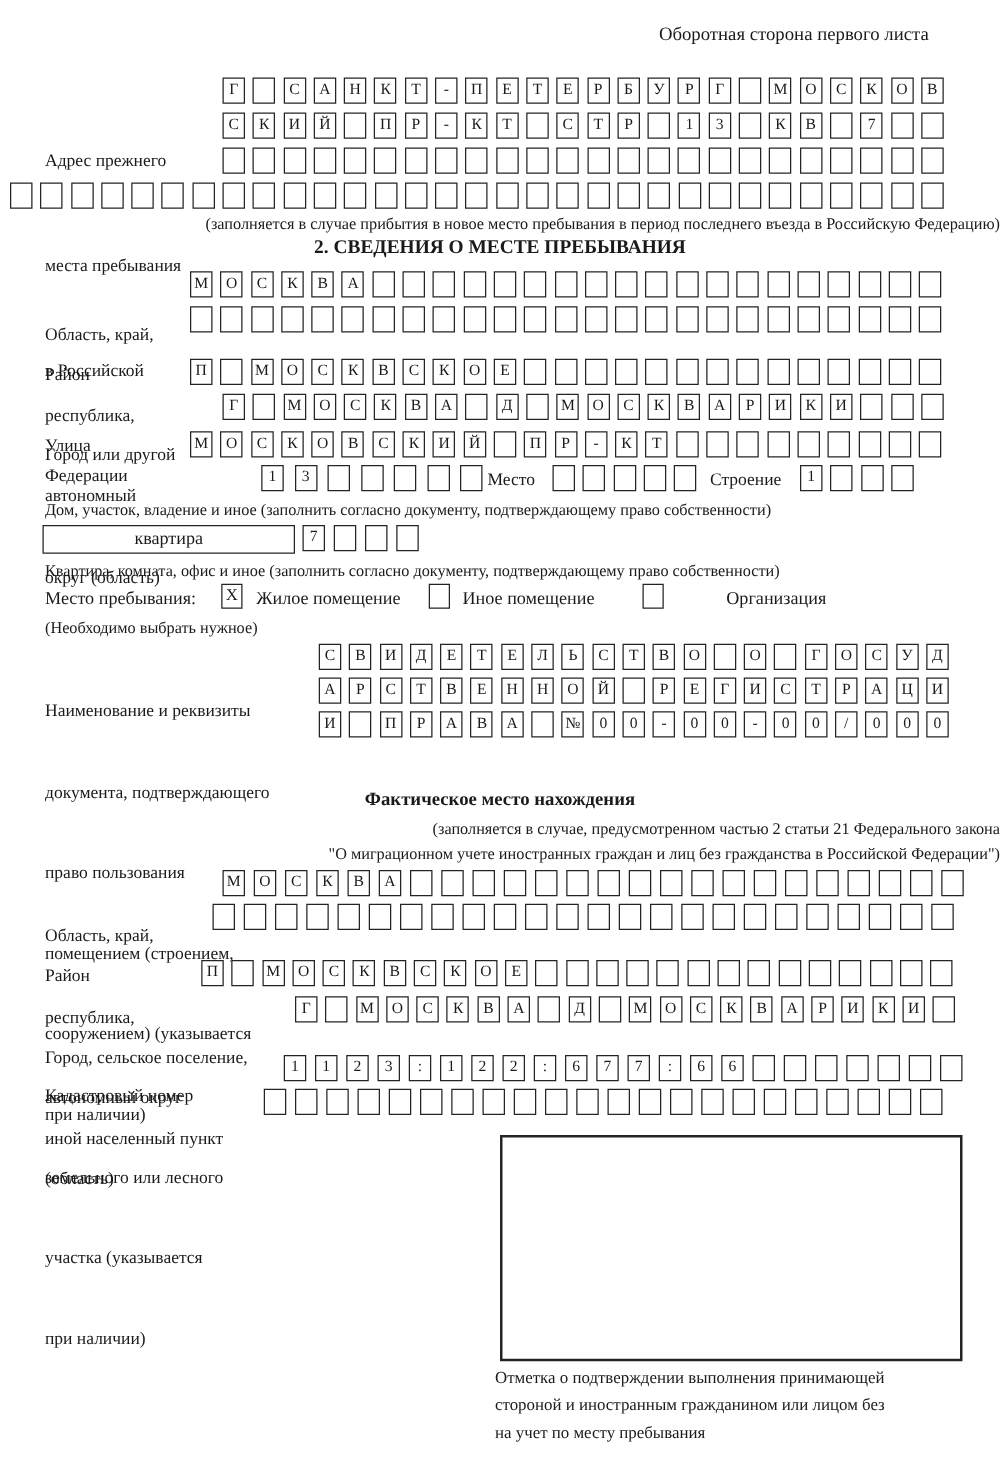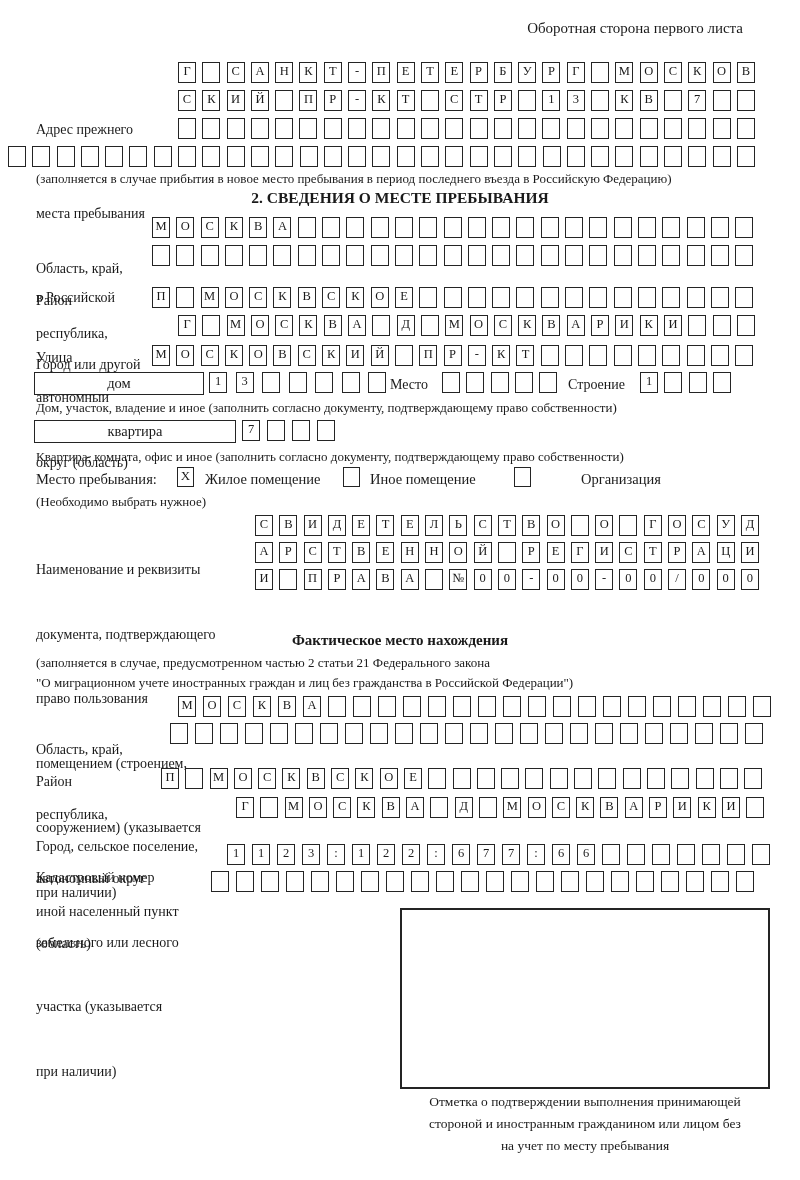--- a/index.html
+++ b/index.html
@@ -6,39 +6,39 @@
   .page{
     position:relative;width:800px;height:1180px;background:#ffffff;
     font-family:"Liberation Serif","DejaVu Serif",serif;color:#1a1a1a;overflow:hidden;
   }
   .lbl{position:absolute;font-size:14px;line-height:21.5px;white-space:pre;}
   .lbl-lg{line-height:28px;}
   .lbl span{display:block;}
   .title-right{position:absolute;font-size:15px;}
   .sec-title{position:absolute;left:0;right:0;text-align:center;font-weight:bold;font-size:15.5px;}
   .note{position:absolute;font-size:13px;}
-  .note-c{left:0;right:0;text-align:left;padding-left:36px;}
+  .note-c{left:0;right:0;text-align:right;padding-left:36px;}
   .cellrow{position:absolute;display:flex;gap:6.3px;}
   .cell{
     flex:0 0 18px;width:18px;height:21px;box-sizing:border-box;
     border:1.6px solid #242424;background:#fff;text-align:center;
     font-size:12.5px;line-height:17px;
   }
   .wide-pitch{gap:7px;}
   .dom-pitch{gap:8.5px;}
   .labelbox{
     position:absolute;box-sizing:border-box;border:1.6px solid #242424;height:23px;
     text-align:center;font-size:14.5px;line-height:20px;background:#fff;
   }
   .chk{
     position:absolute;width:17px;height:20px;box-sizing:border-box;border:1.6px solid #242424;
     text-align:center;font-size:13px;line-height:16px;background:#fff;
   }
   .bigbox{position:absolute;left:400px;top:908px;width:366px;height:177px;border:2px solid #242424;background:#fff;}
-  .confirm{position:absolute;left:396px;top:1091px;width:378px;text-align:center;font-size:13.5px;line-height:22px;}
+  .confirm{position:absolute;left:396px;top:1091px;width:378px;font-size:13.5px;line-height:22px;}
   .confirm span{display:block;}
 </style>
 </head>
 <body>
 
 <div class="page">
 
   <div class="title-right" style="top:20px;right:57px;">Оборотная сторона первого листа</div>
 
   <div class="lbl lbl-lg" style="left:36px;top:60px;">
@@ -305,21 +305,20 @@
       <span class="cell"></span>
       <span class="cell"></span>
       <span class="cell"></span>
       <span class="cell"></span>
       <span class="cell"></span>
       <span class="cell"></span>
       <span class="cell"></span>
       <span class="cell"></span>
     </div>
 
-  <div class="labelbox" style="left:34px;top:372px;width:170px;">дом</div>
   <div class="cellrow dom-pitch" style="left:209px;top:372px;">
       <span class="cell">1</span>
       <span class="cell">3</span>
       <span class="cell"></span>
       <span class="cell"></span>
       <span class="cell"></span>
       <span class="cell"></span>
       <span class="cell"></span>
     </div>
   <div class="lbl" style="left:390px;top:374px;">Место</div>

